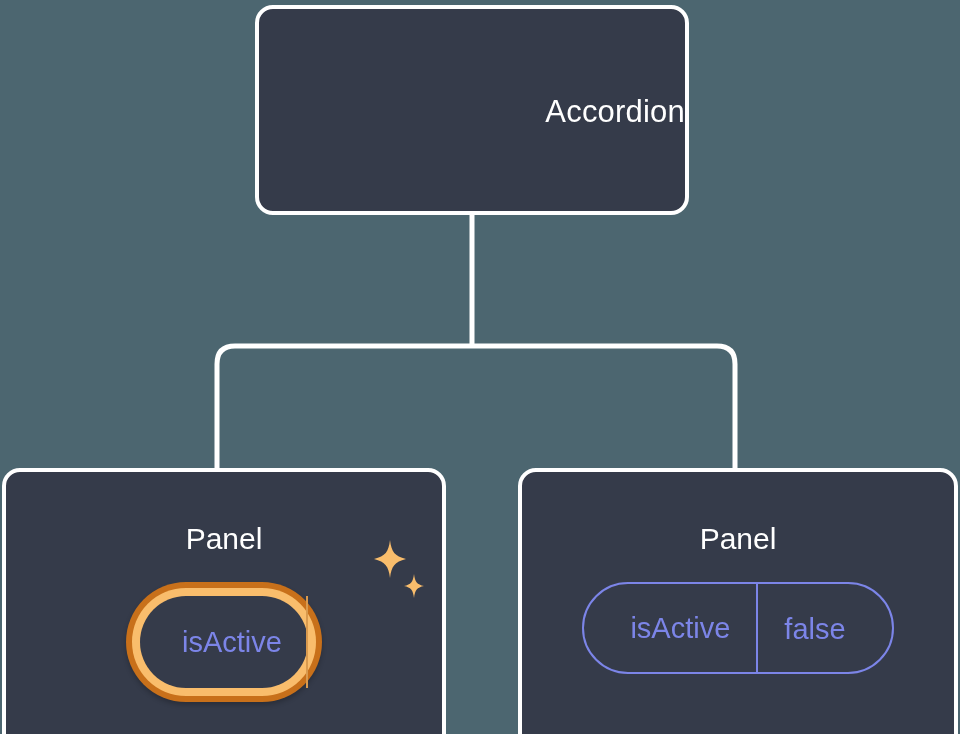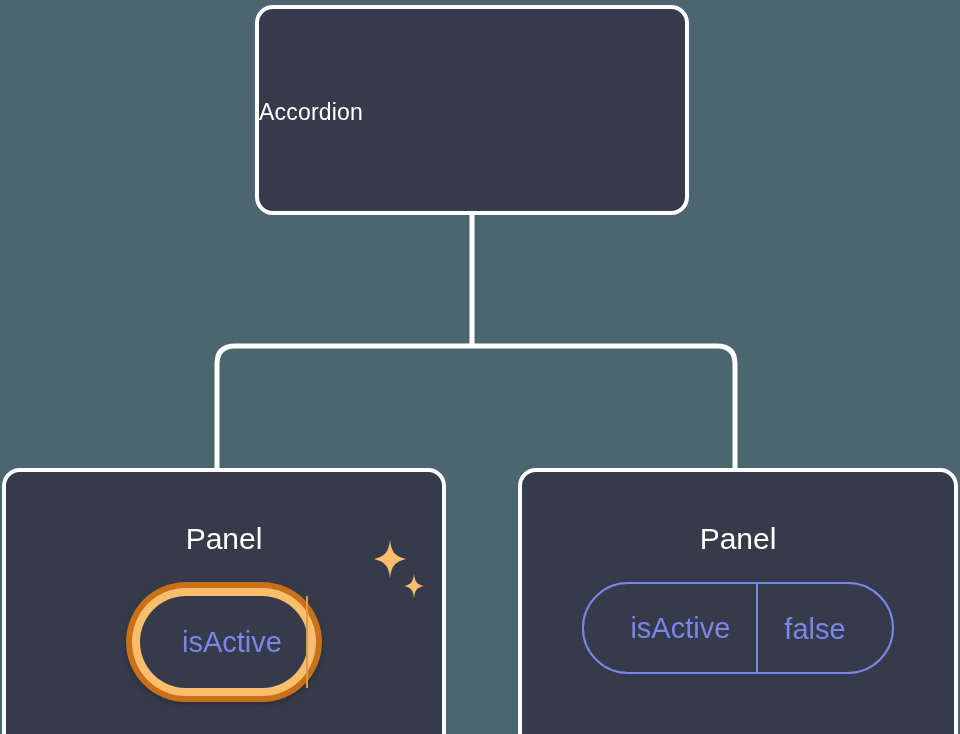--- a/index.html
+++ b/index.html
@@ -48,23 +48,23 @@
     left: 255px;
     top: 5px;
     width: 434px;
     height: 210px;
   }
   .node-root .node-title {
     position: absolute;
     left: 0;
     right: 0;
     top: 85px;
-    text-align: left;
+    text-align: right;
     color: #ffffff;
-    font-size: 23px;
+    font-size: 31px;
     font-weight: 400;
     letter-spacing: 0.2px;
     line-height: 36px;
   }
 
   
   .node-panel {
     top: 468px;
     height: 292px;
   }

